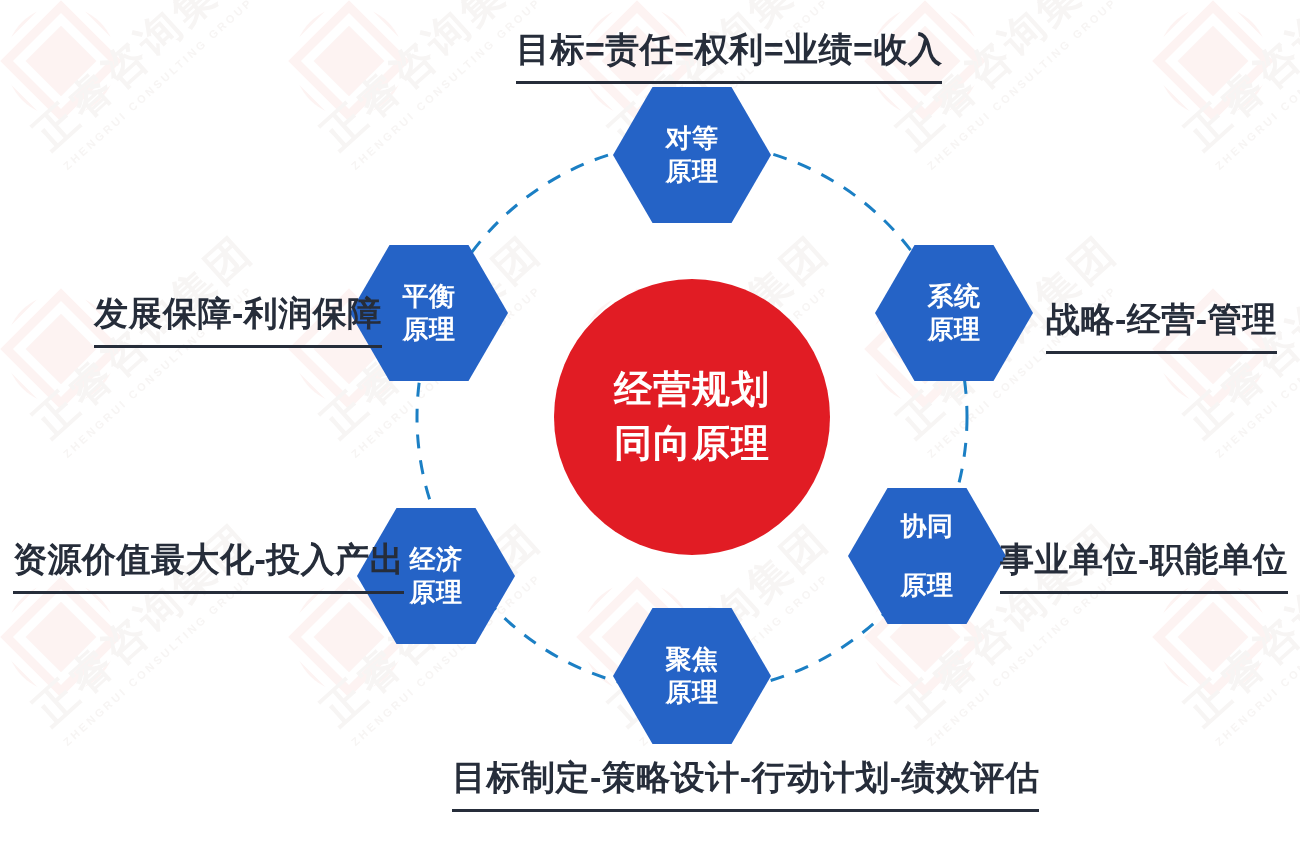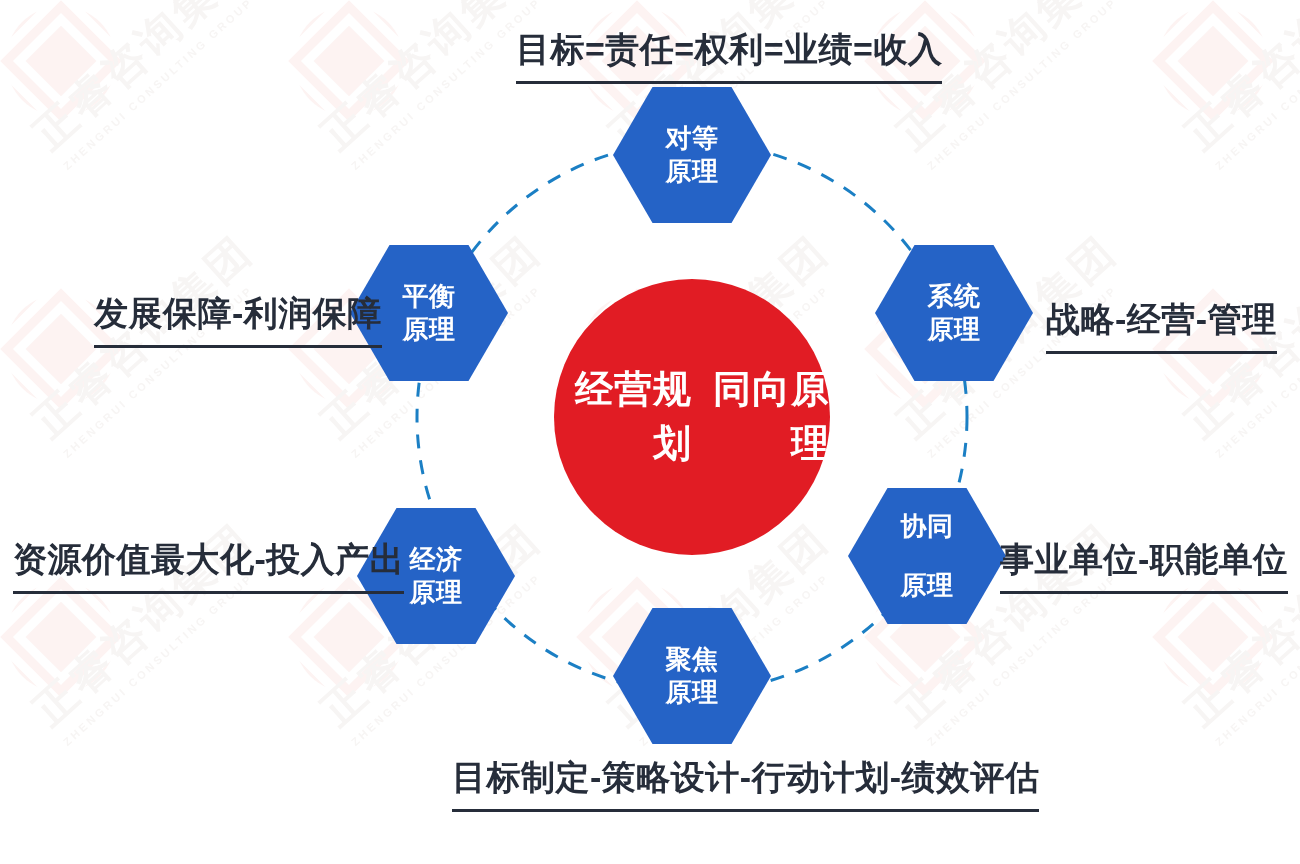--- a/index.html
+++ b/index.html
@@ -73,28 +73,29 @@
   .center-circle {
     position: absolute;
     left: 554px;
     top: 279px;
     width: 276px;
     height: 276px;
     border-radius: 50%;
     background: #e11c24;
     z-index: 3;
     display: flex;
+    flex-direction: column;
     align-items: center;
     justify-content: center;
     color: #ffffff;
     font-weight: 700;
     font-size: 38px;
     line-height: 1.42;
     letter-spacing: 1px;
-    text-align: right;
+    text-align: left;
   }
 
   
   .hex {
     position: absolute;
     z-index: 4;
     background: #2563c6;
     clip-path: polygon(25% 0%, 75% 0%, 100% 50%, 75% 100%, 25% 100%, 0% 50%);
     display: flex;
     flex-direction: column;

